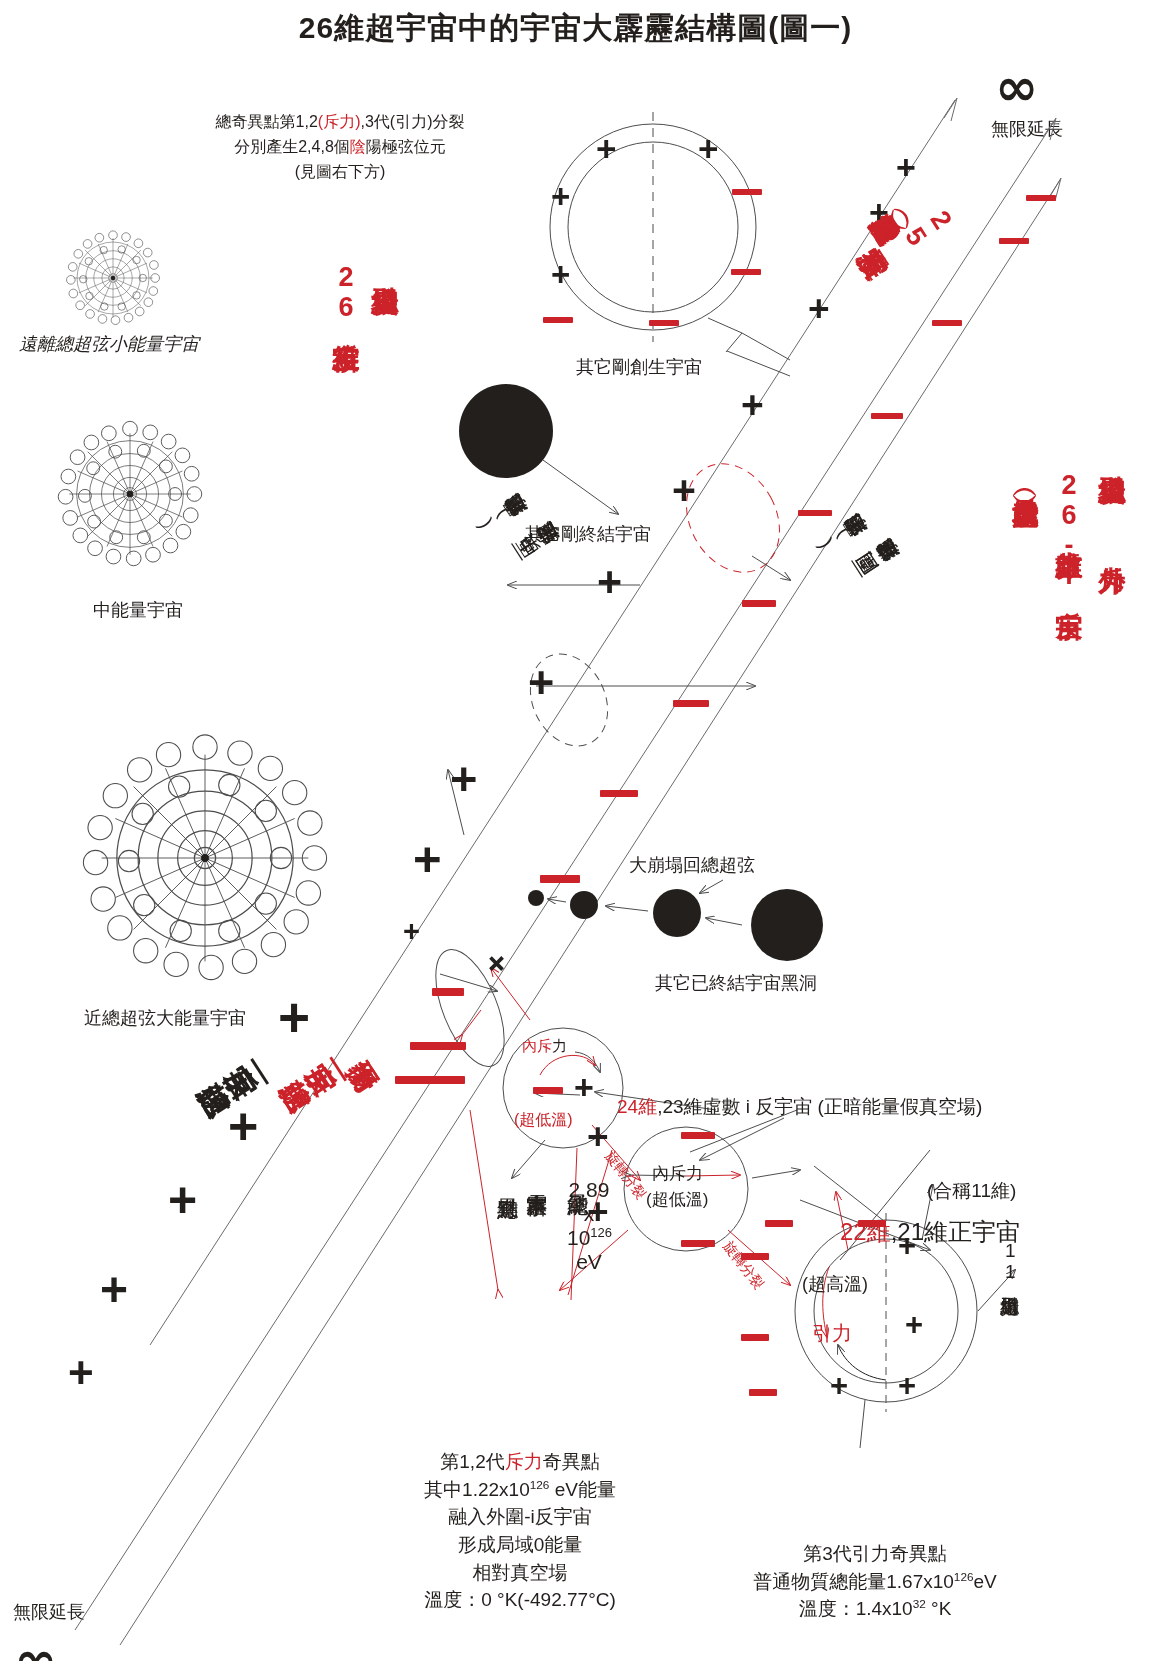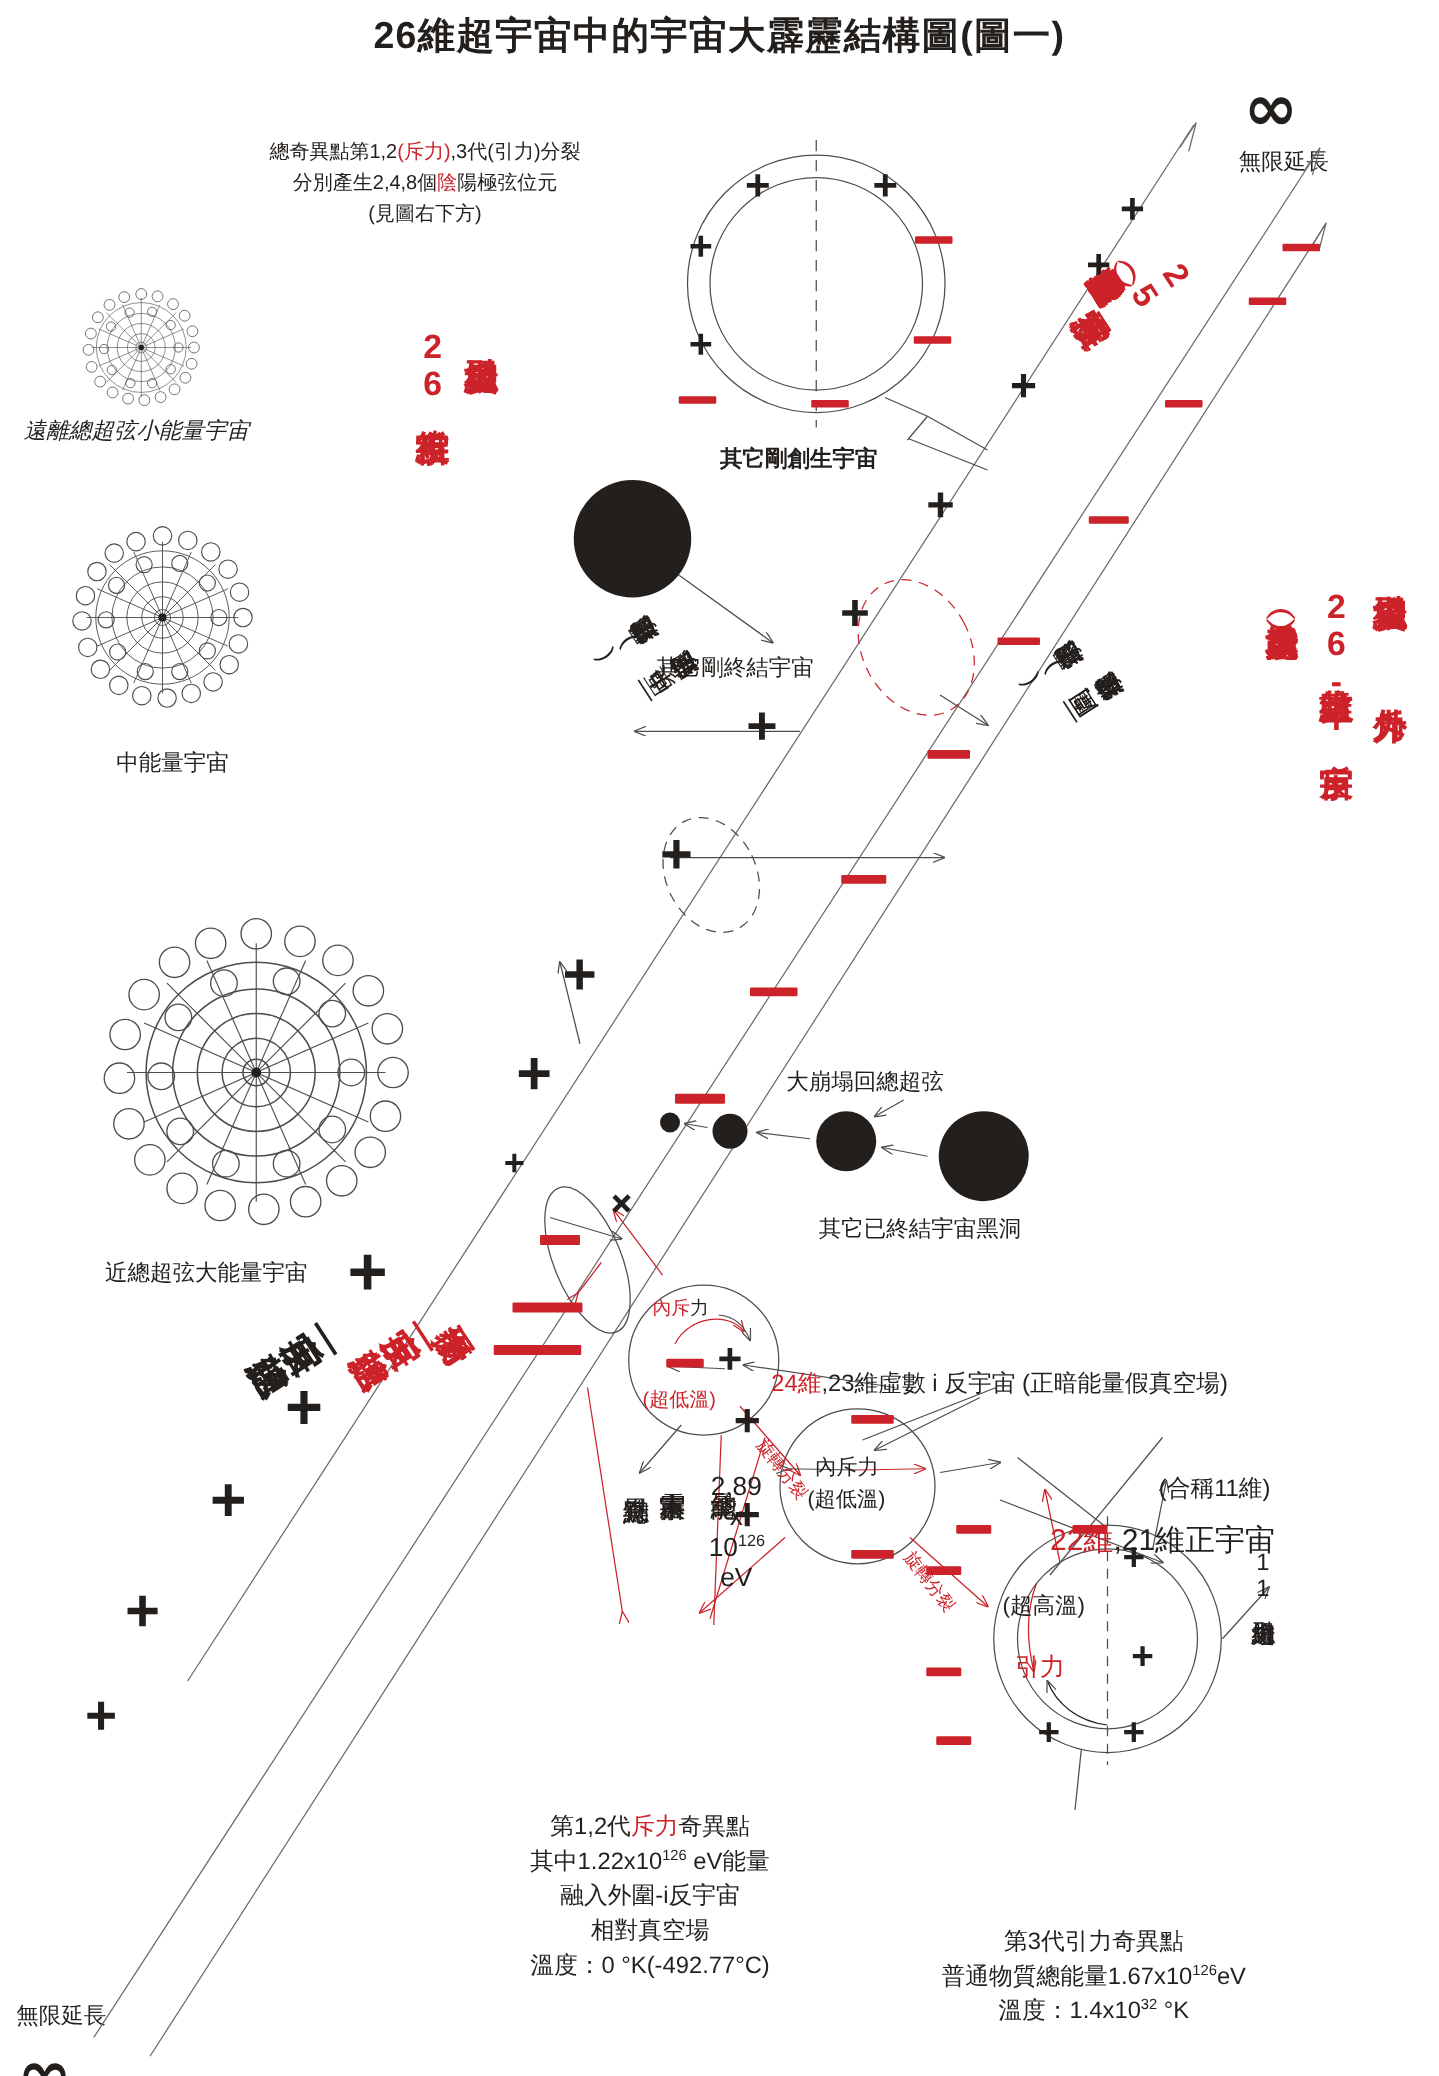--- a/index.html
+++ b/index.html
@@ -282,21 +282,21 @@
 
   <line x1="568" y1="1295" x2="612" y2="1150" stroke="#cc2229" stroke-width="1"></line>
   <line x1="498" y1="1290" x2="470" y2="1110" stroke="#cc2229" stroke-width="1" marker-start="url(#ahr)"></line>
   <line x1="462" y1="1035" x2="481" y2="1010" stroke="#cc2229" stroke-width="1" marker-start="url(#ahr)"></line>
 </svg>
 
 <div class="abs lbl" style="left:19px;top:332px;font-style:italic;">遠離總超弦小能量宇宙</div>
 <div class="abs lbl" style="left:59px;top:598px;margin-left:34px;">中能量宇宙</div>
 <div class="abs lbl" style="left:84px;top:1006px;">近總超弦大能量宇宙</div>
 
-<div class="abs lbl" style="left:576px;top:355px;font-weight:bold;">其它剛創生宇宙</div>
+<div class="abs lbl" style="left:576px;top:355px;">其它剛創生宇宙</div>
 <div class="abs lbl" style="left:525px;top:522px;">其它剛終結宇宙</div>
 <div class="abs lbl" style="left:629px;top:853px;">大崩塌回總超弦</div>
 <div class="abs lbl" style="left:655px;top:971px;">其它已終結宇宙黑洞</div>
 
 <div class="abs" style="left:0;top:0;">
   <span class="plus" style="left:596px;top:131px;font-size:35px;">+</span>
   <span class="plus" style="left:698px;top:131px;font-size:35px;">+</span>
   <span class="plus" style="left:551px;top:180px;font-size:33px;">+</span>
   <span class="plus" style="left:551px;top:258px;font-size:33px;">+</span>
   <span class="minus" style="left:732px;top:189px;width:30px;height:6px;"></span>
@@ -424,20 +424,21 @@
 <div class="abs" style="left:840px;top:1216px;font-size:24px;white-space:nowrap;">
   <span class="red">22維</span><span>,21維正宇宙</span>
 </div>
 <div class="abs" style="left:927px;top:1178px;font-size:19px;white-space:nowrap;">(合稱11維)</div>
 <div class="abs vert" style="left:1000px;top:1240px;font-size:19px;">11維總超引力場</div>
 
 <div class="abs ctr" style="left:355px;top:1448px;width:330px;font-size:19px;line-height:1.45;">
   <div class="nw"><span>第1,2代</span><span class="red">斥力</span><span>奇異點</span></div>
   <div class="nw"><span>其中1.22x10</span><span class="sup">126</span><span> eV能量</span></div>
   <div class="nw">融入外圍-i反宇宙</div>
+  <div class="nw">形成局域0能量</div>
   <div class="nw">相對真空場</div>
   <div class="nw"><span>溫度：0 </span><span>°K(-492.77</span><span>°C)</span></div>
 </div>
 
 <div class="abs ctr" style="left:675px;top:1540px;width:400px;font-size:19px;line-height:1.45;">
   <div class="nw">第3代引力奇異點</div>
   <div class="nw"><span>普通物質總能量1.67x10</span><span class="sup">126</span><span>eV</span></div>
   <div class="nw"><span>溫度：1.4x10</span><span class="sup">32</span><span> °K</span></div>
 </div>
 

